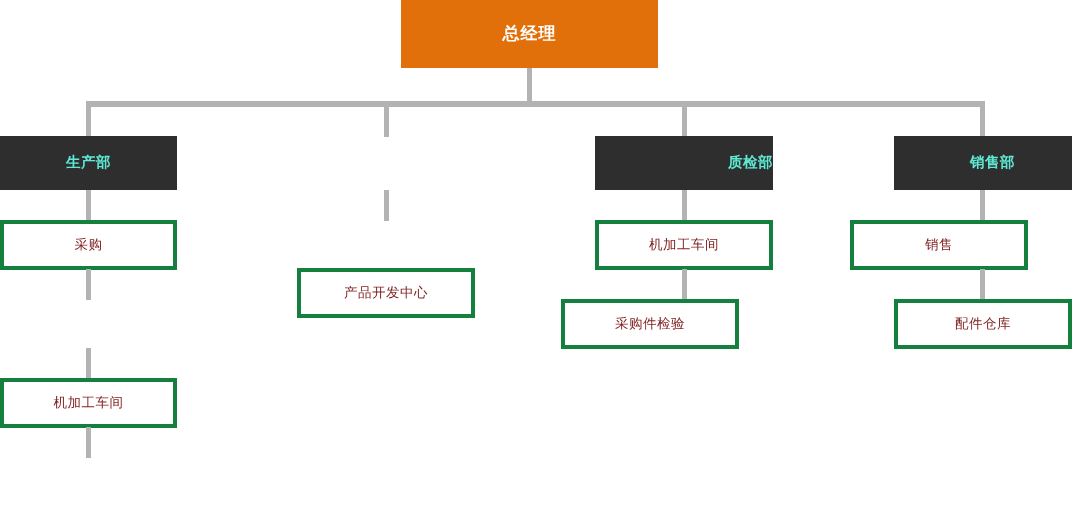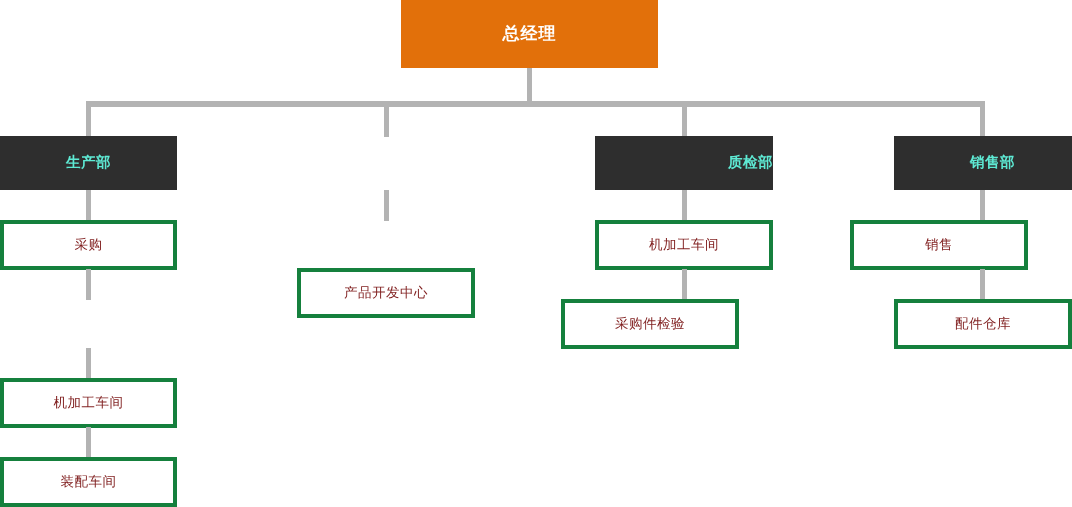--- a/index.html
+++ b/index.html
@@ -87,23 +87,20 @@
   </div>
 
   <div class="conn-v" style="left:86px; top:269px; height:31px;"></div>
 
   <div class="conn-v" style="left:86px; top:348px; height:31px;"></div>
   <div class="node node-unit" style="left:0px; top:378px; width:177px; height:50px;">
     <span>机加工车间</span>
   </div>
 
   <div class="conn-v" style="left:86px; top:427px; height:31px;"></div>
-  <div class="node node-unit" style="left:0px; top:457px; width:177px; height:50px;">
-    <span>装配车间</span>
-  </div>
 
   <div class="conn-v" style="left:384px; top:101px; height:36px;"></div>
 
   <div class="conn-v" style="left:384px; top:190px; height:31px;"></div>
   <div class="node node-unit" style="left:297px; top:220px; width:178px; height:50px;margin-top:48px;">
     <span>产品开发中心</span>
   </div>
 
   <div class="conn-v" style="left:682px; top:101px; height:36px;"></div>
   <div class="node node-dept" style="left:595px; top:136px; width:178px; height:54px;justify-content:flex-end;">

